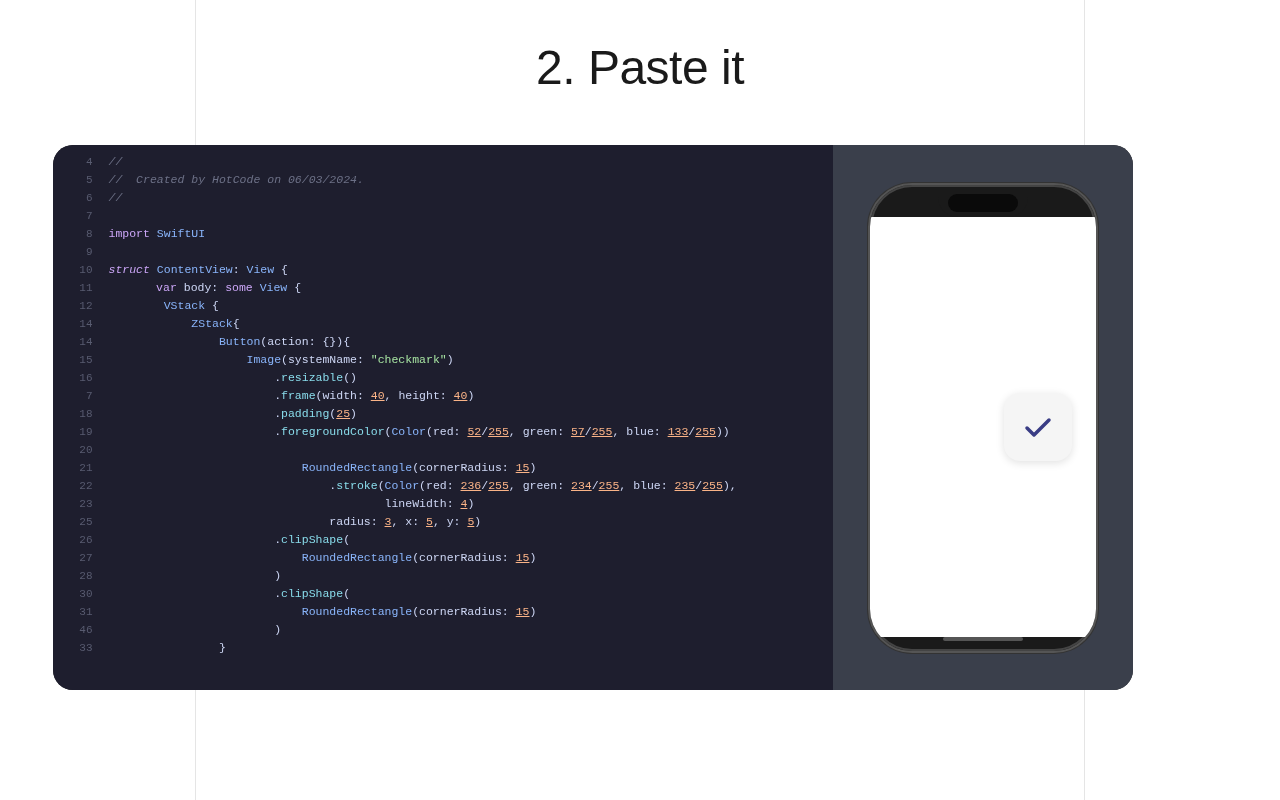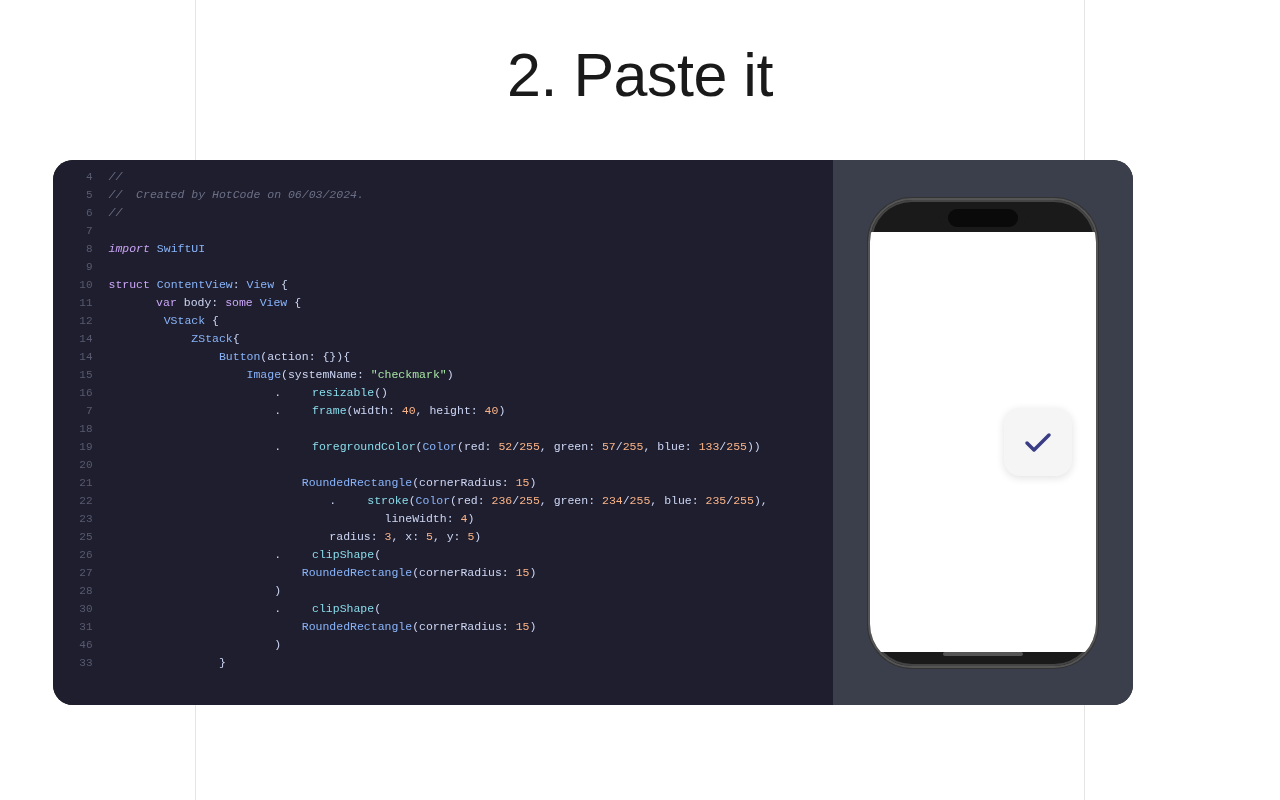--- a/index.html
+++ b/index.html
@@ -31,21 +31,21 @@
       border-right: 1px solid #e5e5e5;
       position: relative;
     }
 
     .title-section {
       padding: 40px 0 50px 0;
       text-align: center;
     }
 
     .step-title {
-      font-size: 61px;
+      font-size: 48px;
       font-weight: 400;
       color: #1a1a1a;
       letter-spacing: -0.5px;
     }
 
     .demo-section {
       width: 1080px;
       height: 545px;
       background: #2b2b2b;
       border-radius: 20px;
@@ -89,28 +89,28 @@
       font-size: 11px;
     }
 
     .line-code {
       white-space: pre;
       color: #cdd6f4;
     }
 
     
     .kw-comment { color: #6c7086; font-style: italic; }
-    .kw-import { color: #cba6f7; font-style: italic; }
-    .kw-struct { color: #cba6f7; }
+    .kw-import { color: #cba6f7; }
+    .kw-struct { color: #cba6f7; font-style: italic; }
     .kw-var { color: #cba6f7; margin-left: 20px; }
     .kw-some { color: #cba6f7; }
     .kw-type { color: #89b4fa; }
     .kw-string { color: #a6e3a1; }
-    .kw-func { color: #89dceb; margin-left: 31px; }
-    .kw-number { color: #fab387; }
+    .kw-func { color: #89dceb; }
+    .kw-number { color: #fab387; text-decoration: underline; }
 
     
     .phone-panel {
       width: 300px;
       background: #3a3f4b;
       display: flex;
       align-items: center;
       justify-content: center;
       padding: 20px;
     }
@@ -281,20 +281,21 @@
           <div class="code-line">
             <span class="line-num">16</span>
             <span class="line-code">                        .<span class="kw-func">resizable</span>()</span>
           </div>
           <div class="code-line">
             <span class="line-num">7</span>
             <span class="line-code">                        .<span class="kw-func">frame</span>(width: <span class="kw-number">40</span>, height: <span class="kw-number">40</span>)</span>
           </div>
           <div class="code-line">
             <span class="line-num">18</span>
+            <span class="line-code">                        .<span class="kw-func">padding</span>(<span class="kw-number">25</span>)</span>
           </div>
           <div class="code-line">
             <span class="line-num">19</span>
             <span class="line-code">                        .<span class="kw-func">foregroundColor</span>(<span class="kw-type">Color</span>(red: <span class="kw-number">52</span>/<span class="kw-number">255</span>, green: <span class="kw-number">57</span>/<span class="kw-number">255</span>, blue: <span class="kw-number">133</span>/<span class="kw-number">255</span>))</span>
           </div>
           <div class="code-line">
             <span class="line-num">20</span>
           </div>
           <div class="code-line">
             <span class="line-num">21</span>

